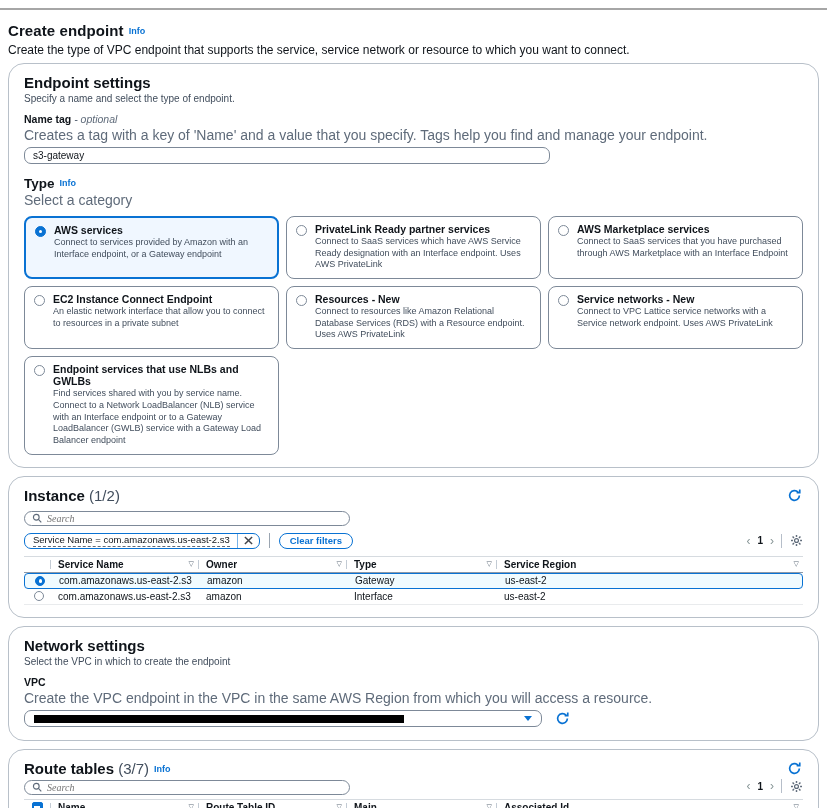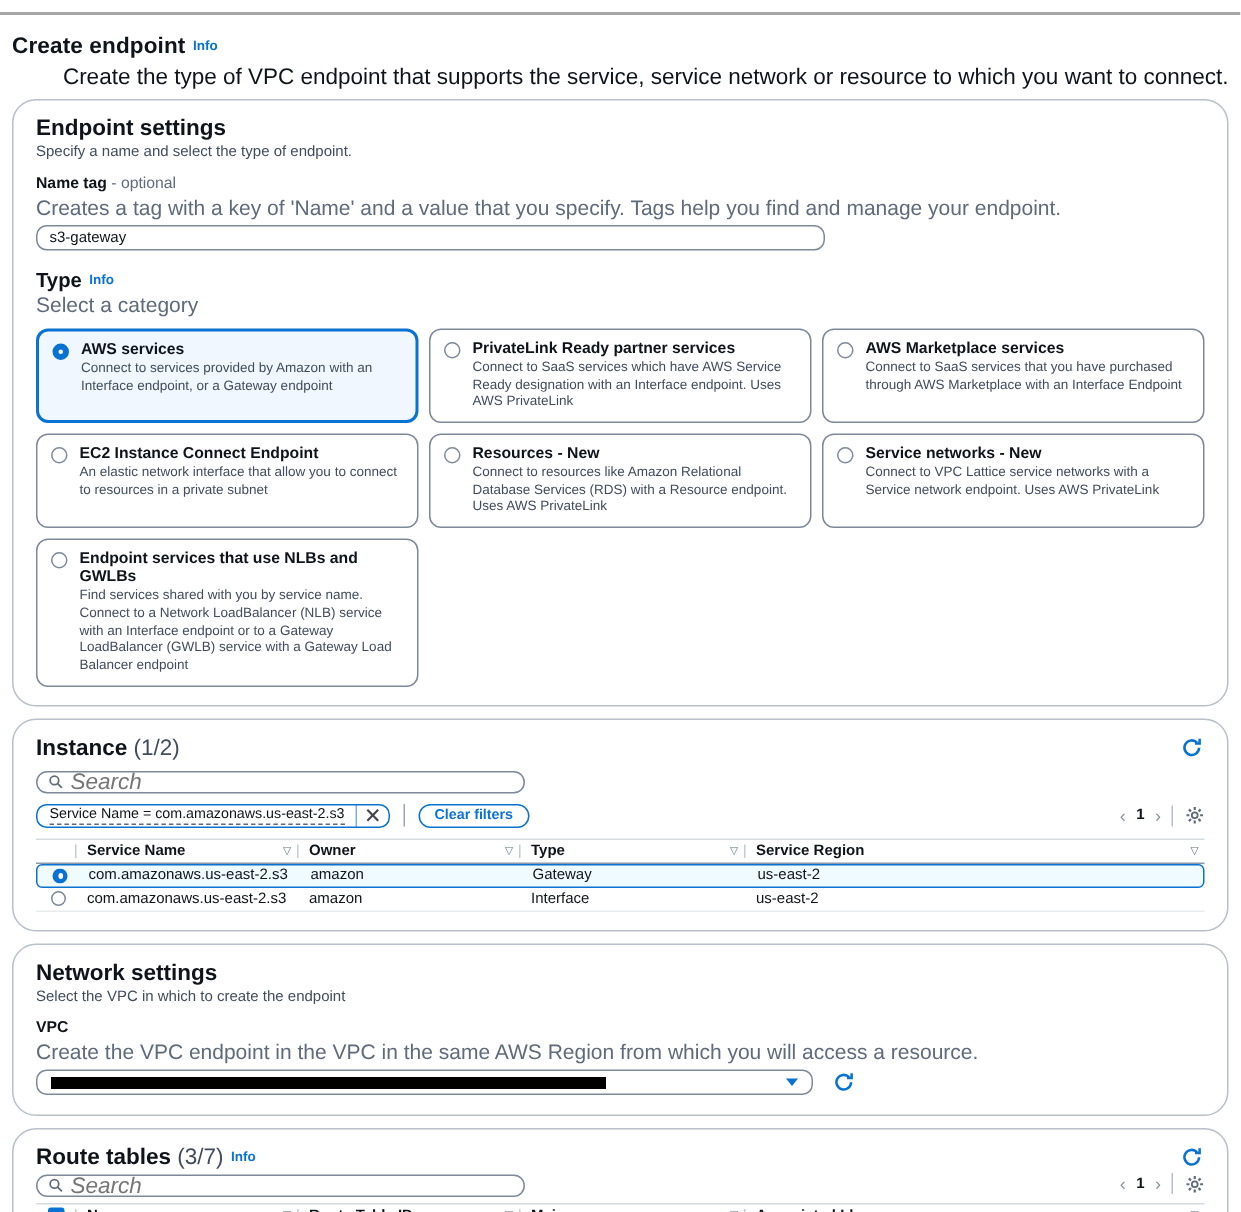--- a/index.html
+++ b/index.html
@@ -3,29 +3,29 @@
 <meta charset="utf-8">
 <style>
   * { box-sizing: border-box; margin: 0; padding: 0; }
   html,body { width:827px; height:808px; background:#fff; overflow:hidden;
     font-family:"Liberation Sans","DejaVu Sans",sans-serif; color:#0f141a; }
   .topline { height:10px; border-bottom:2px solid #a6a6a6; }
   .page { padding:8px 8px 0 8px; position:relative; }
 
   .h1 { font-size:15px; font-weight:bold; letter-spacing:.1px; }
   .info-link { color:#0972d3; font-size:9px; font-weight:bold; margin-left:5px; vertical-align:2px; cursor:pointer; }
-  .page-sub { font-size:15px; margin-top:3px; color:#0f141a;text-align:right; }
+  .page-sub { font-size:12px; margin-top:3px; color:#0f141a; }
 
   .card { border:1px solid #b8c0c9; border-radius:16px; background:#fff; padding:10px 15px 12px 15px; margin-top:8px; }
   .card-title { font-size:15px; font-weight:bold; }
   .card-sub { font-size:10px; color:#414d5c; margin-top:2px; }
   .counter { font-weight:normal; color:#414d5c; }
 
   .field-label { font-size:10.5px; font-weight:bold; margin-top:9px; }
-  .optional { font-weight:normal; color:#5f6b7a; }
+  .optional { font-weight:normal; font-style:italic; color:#5f6b7a; }
   .field-hint { font-size:14px; color:#5f6b7a; margin-top:2px; }
   .text-input { display:block; width:526px; height:17px; margin-top:4px; border:1.5px solid #7d8998;
     border-radius:7px; font-size:10px; padding:0 8px; color:#0f141a; font-family:inherit; }
 
   .type-title { font-size:13.5px; font-weight:bold; margin-top:12px; }
   .cat-grid { display:grid; grid-template-columns:1fr 1fr 1fr; gap:7px; margin-top:8px; }
   .radio-card { border:1px solid #7d8998; border-radius:8px; padding:6px 10px 7px 28px; position:relative; background:#fff; cursor:pointer; }
   .radio-card.sel { border:2px solid #0972d3; background:#f0f7ff; }
   .rc-title { font-size:10.5px; font-weight:bold; }
   .rc-suffix { }
@@ -33,22 +33,22 @@
   .radio { position:absolute; left:9px; top:8px; width:11px; height:11px; border:1.5px solid #7d8998; border-radius:50%; background:#fff; }
   .radio.on { border-color:#0972d3; background:#0972d3; }
   .radio.on::after { content:''; position:absolute; left:2.5px; top:2.5px; width:3.5px; height:3.5px; border-radius:50%; background:#fff; }
   .radio-inline { position:relative; display:inline-block; left:0; top:0; vertical-align:-2px; flex:none; }
 
   .title-row { display:flex; justify-content:space-between; align-items:flex-start; }
   .icon-btn { width:18px; height:18px; display:flex; align-items:center; justify-content:center; cursor:pointer; }
 
   .search-box { display:flex; align-items:center; gap:5px; width:326px; height:15px; border:1.5px solid #7d8998;
     border-radius:8px; padding:0 7px; margin-top:6px; }
-  .search-box input { border:none; outline:none; flex:1; font-size:15px; font-style:italic; color:#5f6b7a;
-    font-family:Liberation Sans, sans-serif; background:transparent; }
+  .search-box input { border:none; outline:none; flex:1; font-size:10px; font-style:italic; color:#5f6b7a;
+    font-family:Liberation Serif, serif; background:transparent; }
 
   .filter-row { display:flex; align-items:center; margin-top:7px; }
   .token { display:flex; align-items:center; border:1.5px solid #0972d3; border-radius:7px; height:16px; padding:0 0 0 8px; background:#fff; }
   .token-text { font-size:9.5px; border-bottom:1px dashed #5f6b7a; padding-bottom:1px; }
   .token-sep { width:1px; height:16px; background:#0972d3; margin-left:7px; opacity:.55; }
   .token-x { padding:0 6px; cursor:pointer; display:flex; align-items:center; }
   .vdiv { width:1px; height:15px; background:#9aa5b1; margin:0 9px; }
   .pill-btn { border:1.5px solid #0972d3; border-radius:9px; color:#0972d3; font-size:9.5px; font-weight:bold;
     padding:1px 10px 2px 10px; background:#fff; cursor:pointer; font-family:inherit; }
 

